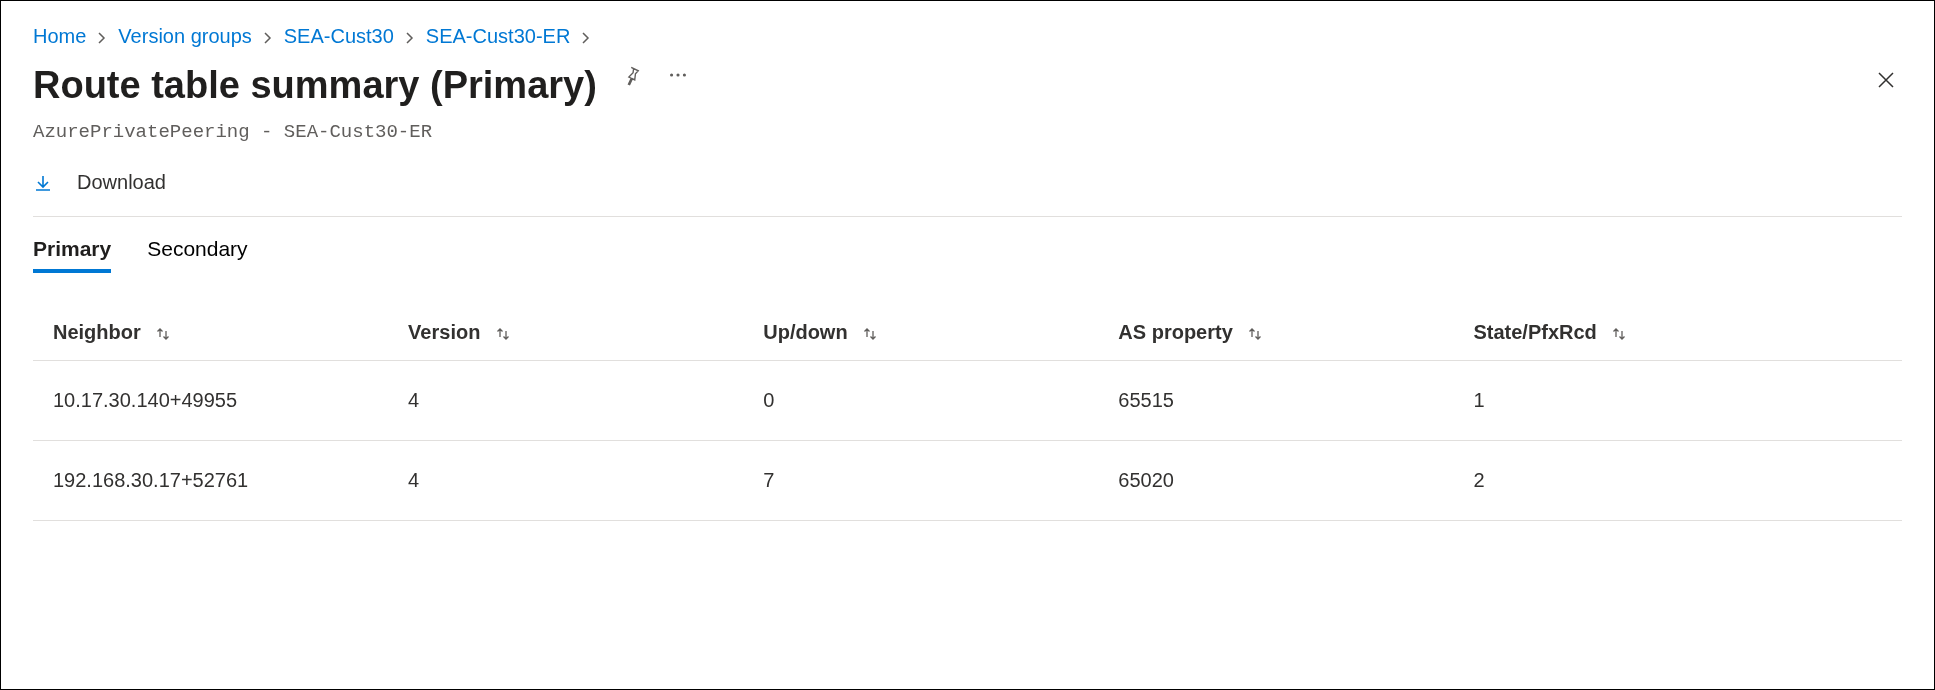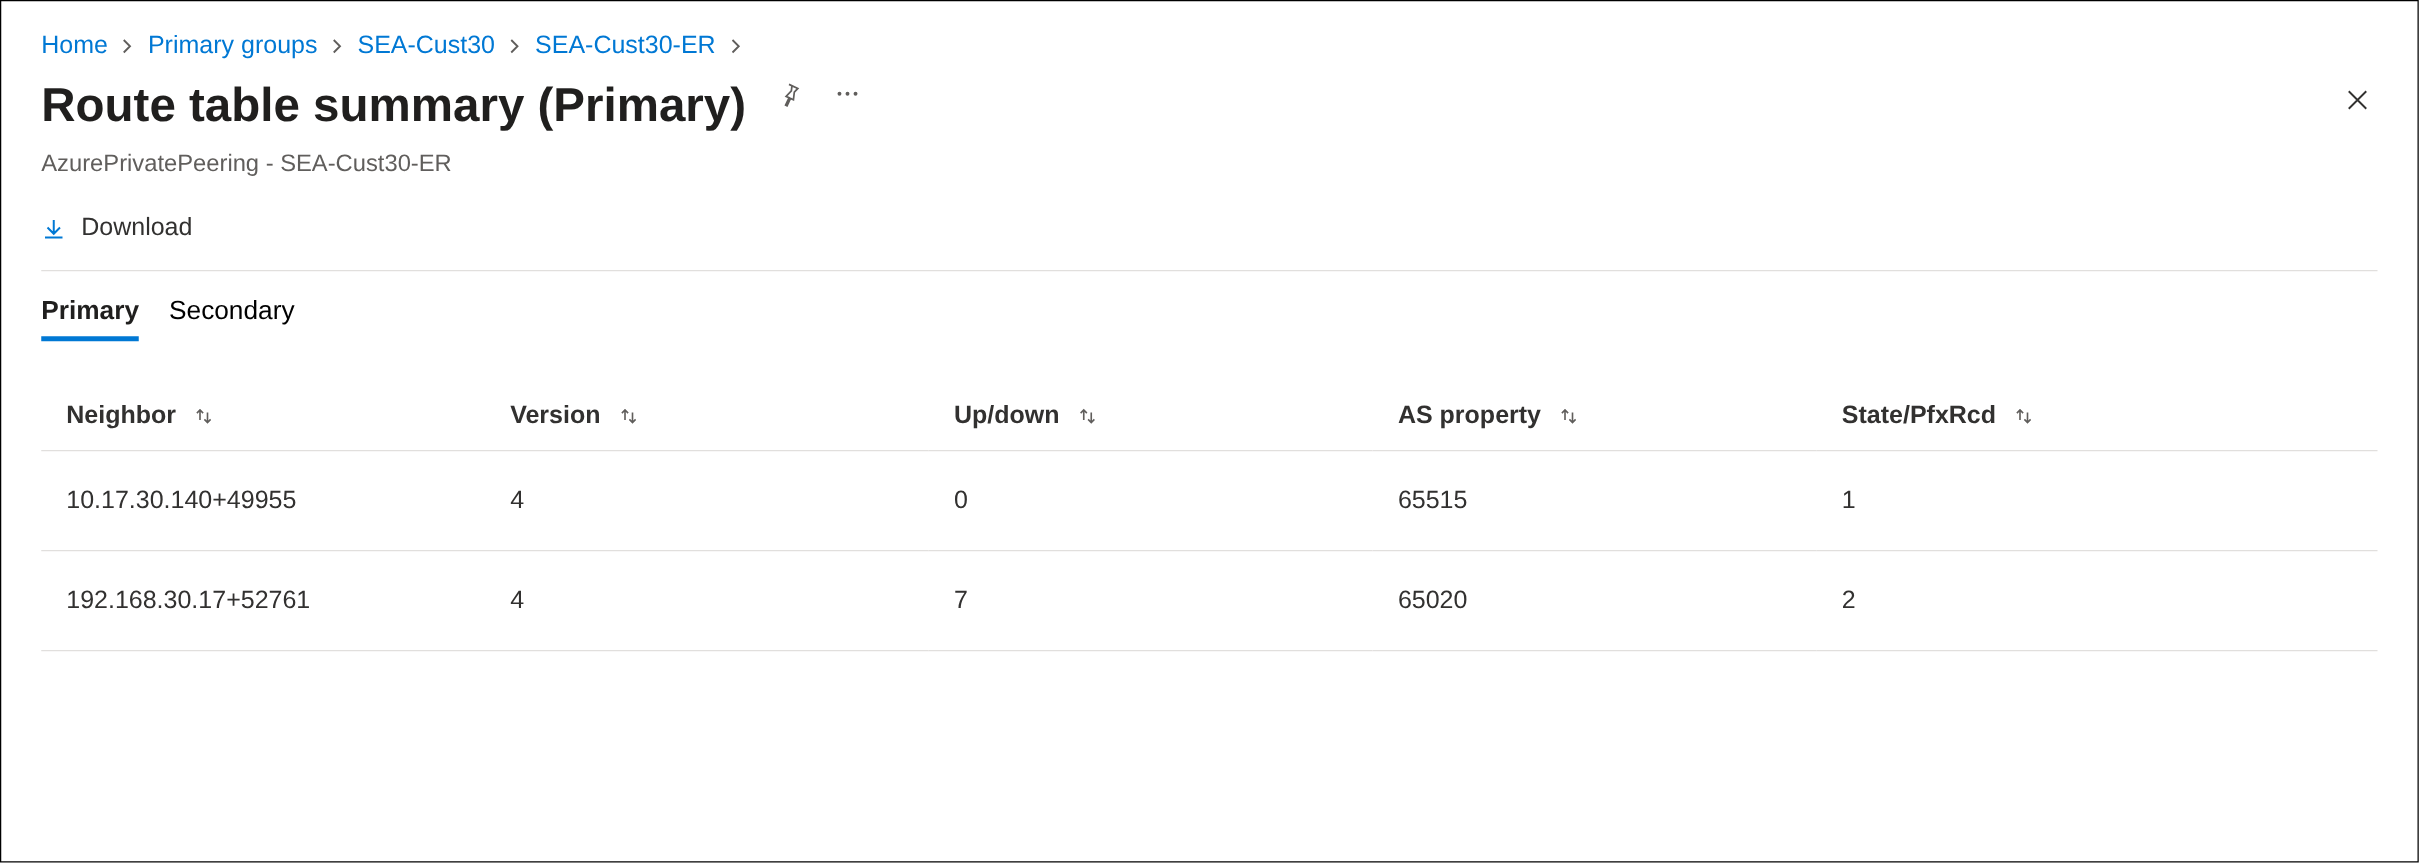--- a/index.html
+++ b/index.html
@@ -50,44 +50,45 @@
       margin-left: auto;
       color: #323130;
       cursor: pointer;
       font-size: 24px;
       padding: 4px;
     }
     .subtitle {
       font-size: 19px;
       color: #605e5c;
       margin-bottom: 28px;
+      font-family: Liberation Mono, monospace;
     }
     .toolbar {
       display: flex;
       align-items: center;
       gap: 12px;
       padding-bottom: 22px;
       border-bottom: 1px solid #e1dfdd;
       margin-bottom: 0;
     }
     .toolbar-btn {
       display: flex;
       align-items: center;
-      gap: 12px;
+      gap: 24px;
       font-size: 20px;
       color: #323130;
       cursor: pointer;
     }
     .toolbar-btn .dl-icon {
       color: #0078d4;
       display: inline-flex;
     }
     .tabs {
       display: flex;
-      gap: 24px;
+      gap: 36px;
       padding-top: 20px;
       margin-bottom: 32px;
     }
     .tab {
       font-size: 21px;
       color: #000000;
       padding-bottom: 8px;
       cursor: pointer;
       border-bottom: 4px solid transparent;
     }
@@ -130,21 +131,21 @@
 </head>
 <body>
 
 <nav class="breadcrumb">
   <a>Home</a>
   <span class="sep">
     <svg width="12" height="12" viewBox="0 0 12 12">
         <path d="M3 1 L8 6 L3 11" stroke="#605e5c" stroke-width="1.5" fill="none"></path>
       </svg>
   </span>
-  <a>Primary groups</a>
+  <a>Version groups</a>
   <span class="sep">
     <svg width="12" height="12" viewBox="0 0 12 12">
         <path d="M3 1 L8 6 L3 11" stroke="#605e5c" stroke-width="1.5" fill="none"></path>
       </svg>
   </span>
   <a>SEA-Cust30</a>
   <span class="sep">
     <svg width="12" height="12" viewBox="0 0 12 12">
         <path d="M3 1 L8 6 L3 11" stroke="#605e5c" stroke-width="1.5" fill="none"></path>
       </svg>

